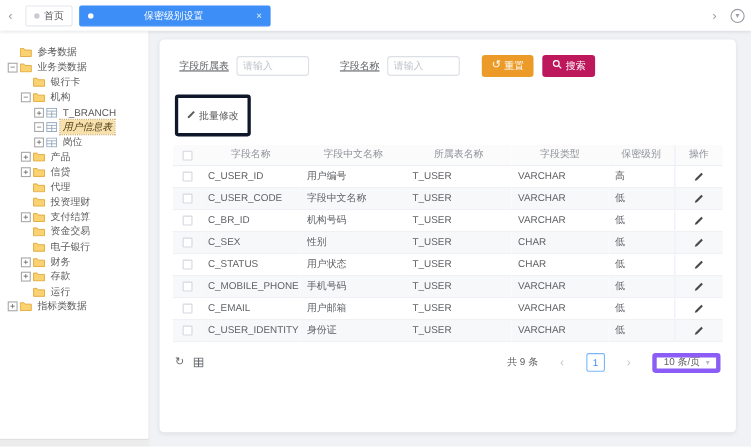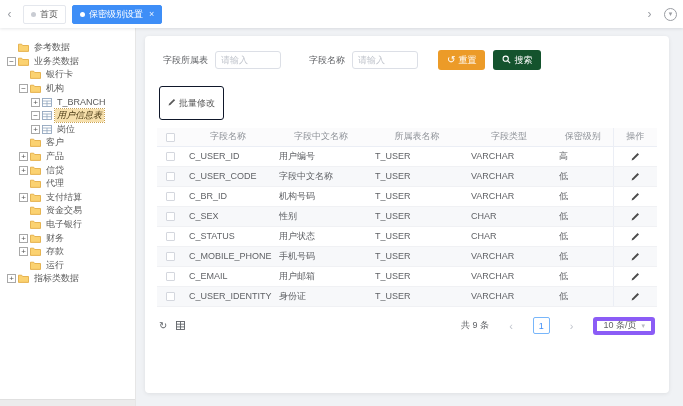--- a/index.html
+++ b/index.html
@@ -5,21 +5,21 @@
   * { box-sizing: border-box; margin: 0; padding: 0; }
   html,body { width:683px; height:406px; overflow:hidden; }
   body { font-family:"Liberation Sans","DejaVu Sans",sans-serif; background:#f0f2f5; color:#606266; }
   .screen { width:683px; height:406px; display:flex; flex-direction:column; }
 
   
   .tabbar { flex:0 0 28px; background:#fff; display:flex; align-items:center; box-shadow:0 1px 3px rgba(0,21,41,.10); position:relative; z-index:2; padding:0 6px 0 2px; }
   .nav-ch { width:15px; text-align:center; color:#9a9da3; font-size:12px; cursor:pointer; user-select:none; }
   .tab { display:flex; align-items:center; height:19px; padding:0 7px; margin-left:6px; font-size:9px; color:#595959; background:#fff; border:1px solid #e4e7ed; border-radius:2px; cursor:pointer; white-space:nowrap; }
   .tab .dot { width:5px; height:5px; border-radius:50%; background:#c9ccd3; margin-right:4px; flex:none; }
-  .tab.active { background:#3e8ef7; border-color:#3e8ef7; color:#fff; }
+  .tab.active { background:#3e8ef7; border-color:#3e8ef7; color:#fff;gap:42px; }
   .tab.active .dot { background:#fff; }
   .tab .close { margin-left:6px; font-size:9px; opacity:.9; line-height:1; }
   .tb-right { margin-left:auto; display:flex; align-items:center; gap:7px; }
   .circle-icon { width:13px; height:13px; border:1px solid #9a9da3; border-radius:50%; display:flex; align-items:center; justify-content:center; font-size:7px; color:#9a9da3; cursor:pointer; }
 
   
   .content { flex:1; display:flex; min-height:0;border-radius:12px; }
   .sidebar { width:136px; background:#fff; border-right:1px solid #e6e6e6; display:flex; flex-direction:column; flex:none; }
   .tree { flex:1; padding:13px 2px 2px 7px; overflow:hidden; }
   .tree-row { display:flex; align-items:center; height:13.6px; font-size:9px; color:#5a5a5a; white-space:nowrap; cursor:pointer; }
@@ -28,30 +28,30 @@
   .t-icon { margin-right:3px; flex:none; display:inline-flex; }
   .t-label { padding:0 2px; }
   .t-label.selected { background:#f7e0ac; outline:1px dotted #c9a356; color:#4a3a14;font-style:italic; }
   .sb-scroll { height:7px; background:#ececec; border-top:1px solid #e0e0e0; flex:none; }
 
   .main { flex:1; padding:8px 14px 12px 9px; min-width:0; }
   .card { background:#fff; border-radius:4px; box-shadow:0 1px 4px rgba(0,0,0,.08); height:357px; padding:10px 12px 0; display:flex; flex-direction:column; }
 
   
   .filters { display:flex; align-items:center; margin:4px 0 0 6px; font-size:9px; color:#606266; }
-  .filters label { margin-right:7px; }
+  .filters label { margin-right:7px;text-decoration:underline; }
   .filters input { width:66px; height:18px; border:1px solid #dcdfe6; border-radius:3px; padding:0 5px; font-size:9px; color:#606266; outline:none; }
   .filters input::placeholder { color:#c0c4cc; }
   .grp { display:flex; align-items:center; }
   .grp + .grp { margin-left:28px; }
   .btns { display:flex; gap:8px; margin-left:20px; }
   .btn { height:20px; display:inline-flex; align-items:center; gap:3px; padding:0 9px; border:none; border-radius:3px; font-size:9px; cursor:pointer; font-family:inherit; }
   .btn.warning { background:#ec9b28; color:#fff; }
-  .btn.primary { background:#14532d; color:#fff; }
-  .btn.plain { background:#fff; border:1px solid #0f172a; color:#595959; height:19px; padding:16px 8px; }
+  .btn.primary { background:#be185d; color:#fff; }
+  .btn.plain { background:#fff; border:3px solid #0f172a; color:#595959; height:19px; padding:16px 8px; }
   .btn .bicon { font-size:10px; line-height:1; }
 
   
   .toolbar { margin:16px 0 8px 2px; }
   table { width:100%; border-collapse:collapse; font-size:9px; color:#606266; table-layout:fixed; }
   thead th { height:18px; background:#fbfbfc; color:#8f9399; font-weight:normal; text-align:center; border-bottom:1px solid #ebeef5; overflow:hidden; white-space:nowrap; }
   tbody td { height:20px; border-bottom:1px solid #f0f1f4; padding:0 6px; overflow:hidden; white-space:nowrap; }
   tbody tr:nth-child(even) { background:#f7f8fa; }
   .cb-col { width:26px; }
   th.op, td.op { border-left:1px solid #ebeef5; text-align:center; }
@@ -169,30 +169,20 @@
                 <rect x="0.5" y="0.5" width="9" height="8" fill="#fff" stroke="#93a7bf" stroke-width="0.9"></rect>
                 <line x1="0.5" y1="3" x2="9.5" y2="3" stroke="#93a7bf" stroke-width="0.8"></line>
                 <line x1="0.5" y1="5.7" x2="9.5" y2="5.7" stroke="#93a7bf" stroke-width="0.8"></line>
                 <line x1="5" y1="3" x2="5" y2="8.5" stroke="#93a7bf" stroke-width="0.8"></line>
               </svg>
             </span>
             <span class="t-label">岗位</span>
           </div>
           <div class="tree-row">
             <span style="width: 12px; flex: 0 0 auto;"></span>
-            <span class="exp-empty"></span>
-            <span class="t-icon">
-              <svg width="11" height="9" viewBox="0 0 11 9">
-                <path d="M0.5 1.2 h3.2 l1 1.3 h5.8 v5.9 h-10 z" fill="#fbd271" stroke="#dfa638" stroke-width="0.8"></path>
-              </svg>
-            </span>
-            <span class="t-label">客户</span>
-          </div>
-          <div class="tree-row">
-            <span style="width: 12px; flex: 0 0 auto;"></span>
             <span class="exp">+</span>
             <span class="t-icon">
               <svg width="11" height="9" viewBox="0 0 11 9">
                 <path d="M0.5 1.2 h3.2 l1 1.3 h5.8 v5.9 h-10 z" fill="#fbd271" stroke="#dfa638" stroke-width="0.8"></path>
               </svg>
             </span>
             <span class="t-label">产品</span>
           </div>
           <div class="tree-row">
             <span style="width: 12px; flex: 0 0 auto;"></span>
@@ -206,20 +196,30 @@
           </div>
           <div class="tree-row">
             <span style="width: 12px; flex: 0 0 auto;"></span>
             <span class="exp-empty"></span>
             <span class="t-icon">
               <svg width="11" height="9" viewBox="0 0 11 9">
                 <path d="M0.5 1.2 h3.2 l1 1.3 h5.8 v5.9 h-10 z" fill="#fbd271" stroke="#dfa638" stroke-width="0.8"></path>
               </svg>
             </span>
             <span class="t-label">代理</span>
+          </div>
+          <div class="tree-row">
+            <span style="width: 12px; flex: 0 0 auto;"></span>
+            <span class="exp-empty"></span>
+            <span class="t-icon">
+              <svg width="11" height="9" viewBox="0 0 11 9">
+                <path d="M0.5 1.2 h3.2 l1 1.3 h5.8 v5.9 h-10 z" fill="#fbd271" stroke="#dfa638" stroke-width="0.8"></path>
+              </svg>
+            </span>
+            <span class="t-label">投资理财</span>
           </div>
           <div class="tree-row">
             <span style="width: 12px; flex: 0 0 auto;"></span>
             <span class="exp">+</span>
             <span class="t-icon">
               <svg width="11" height="9" viewBox="0 0 11 9">
                 <path d="M0.5 1.2 h3.2 l1 1.3 h5.8 v5.9 h-10 z" fill="#fbd271" stroke="#dfa638" stroke-width="0.8"></path>
               </svg>
             </span>
             <span class="t-label">支付结算</span>

